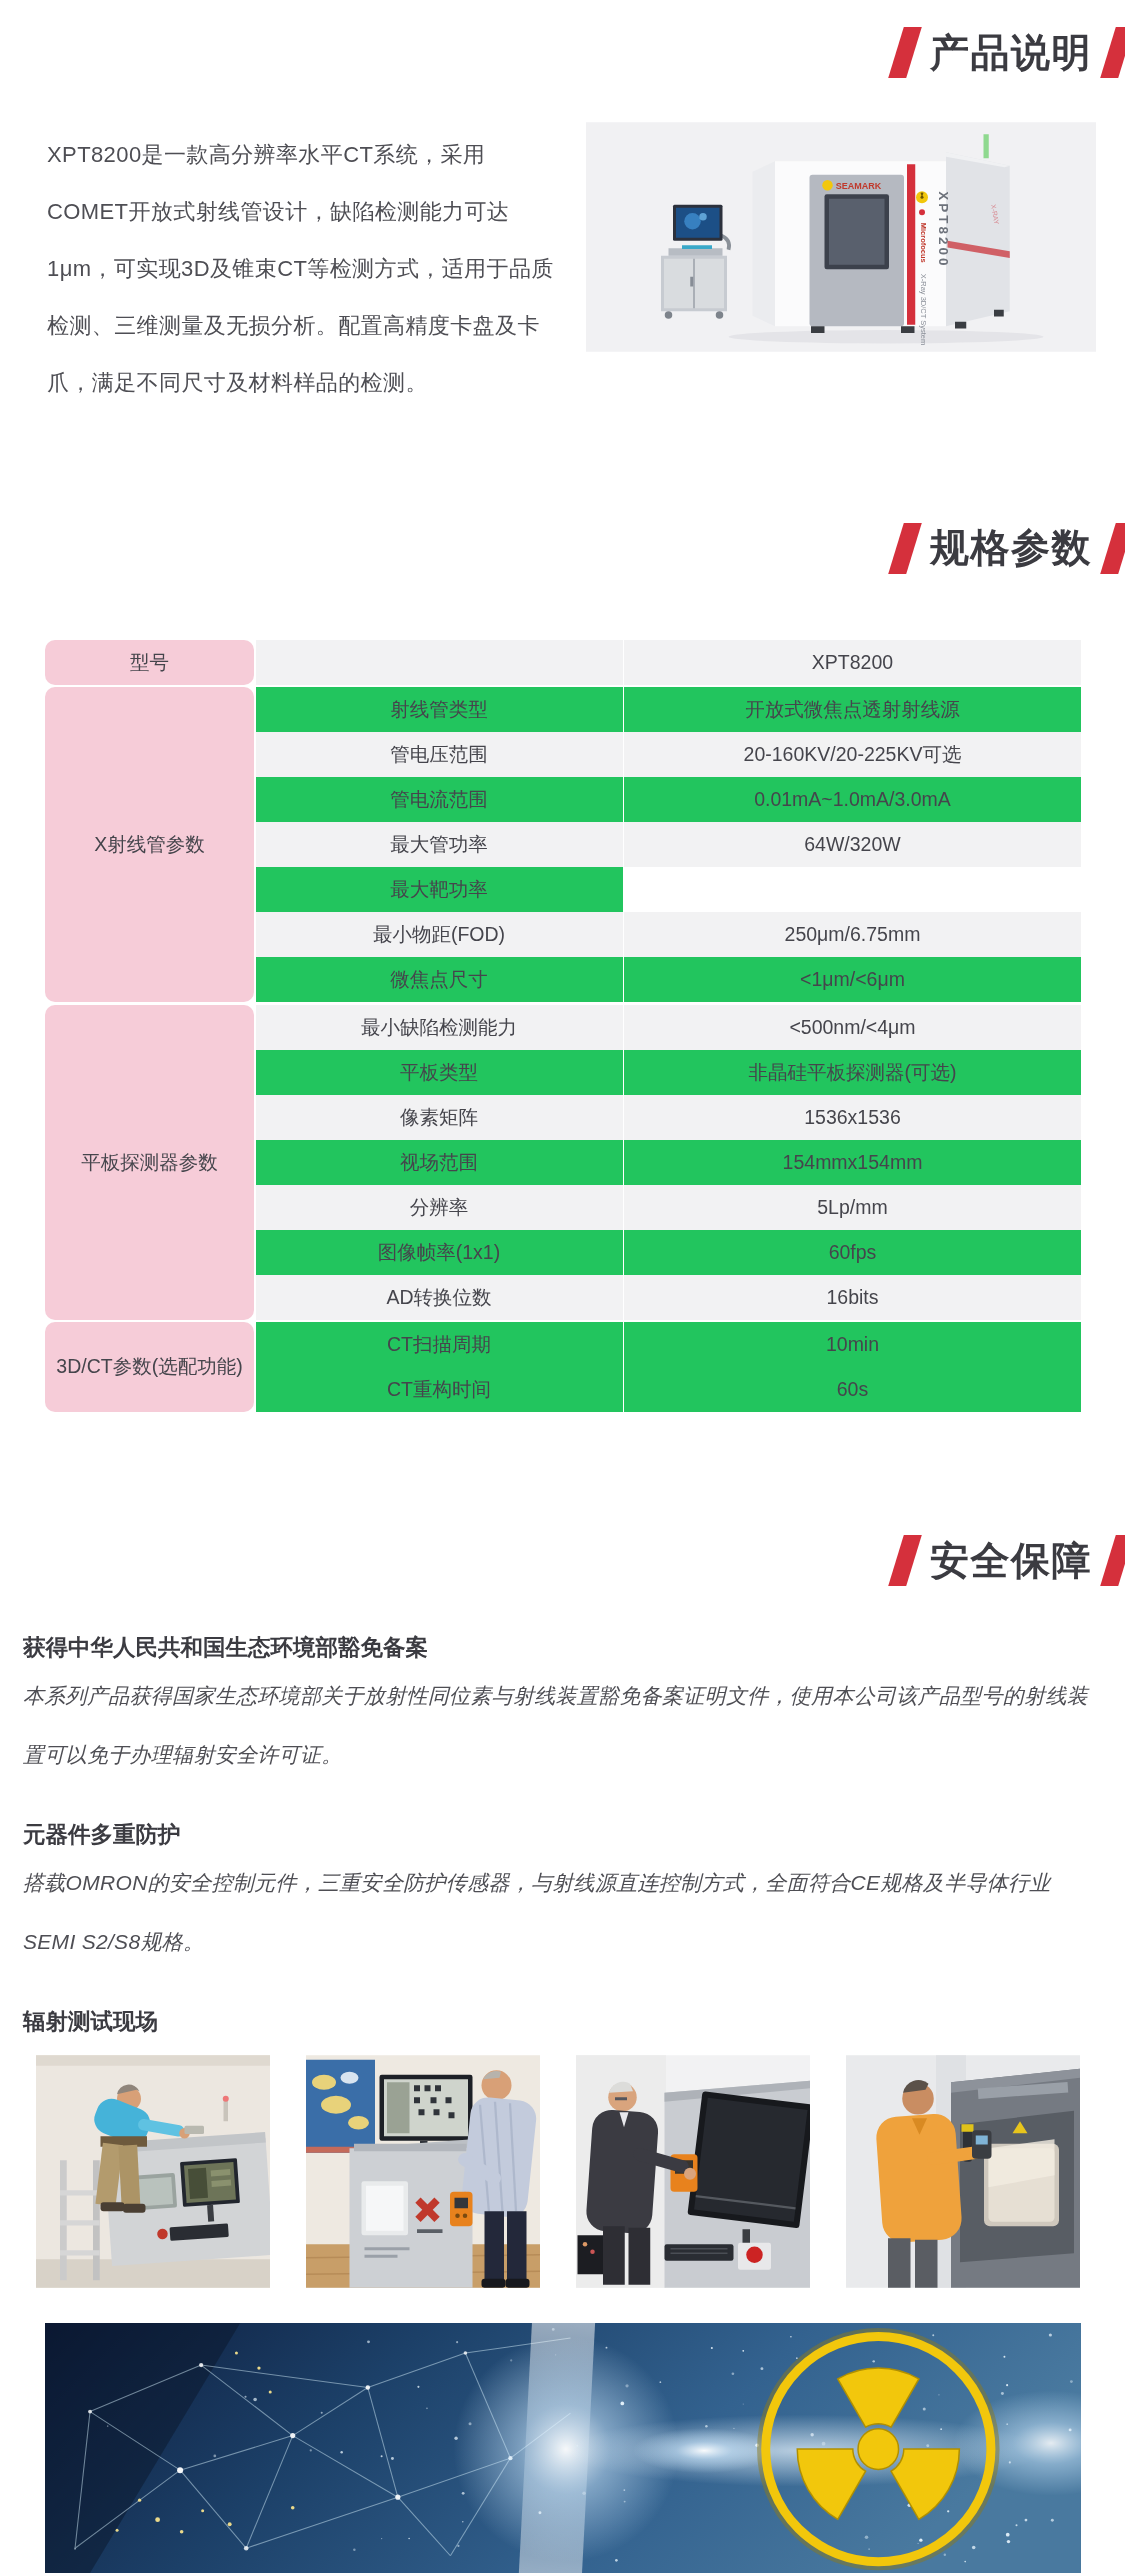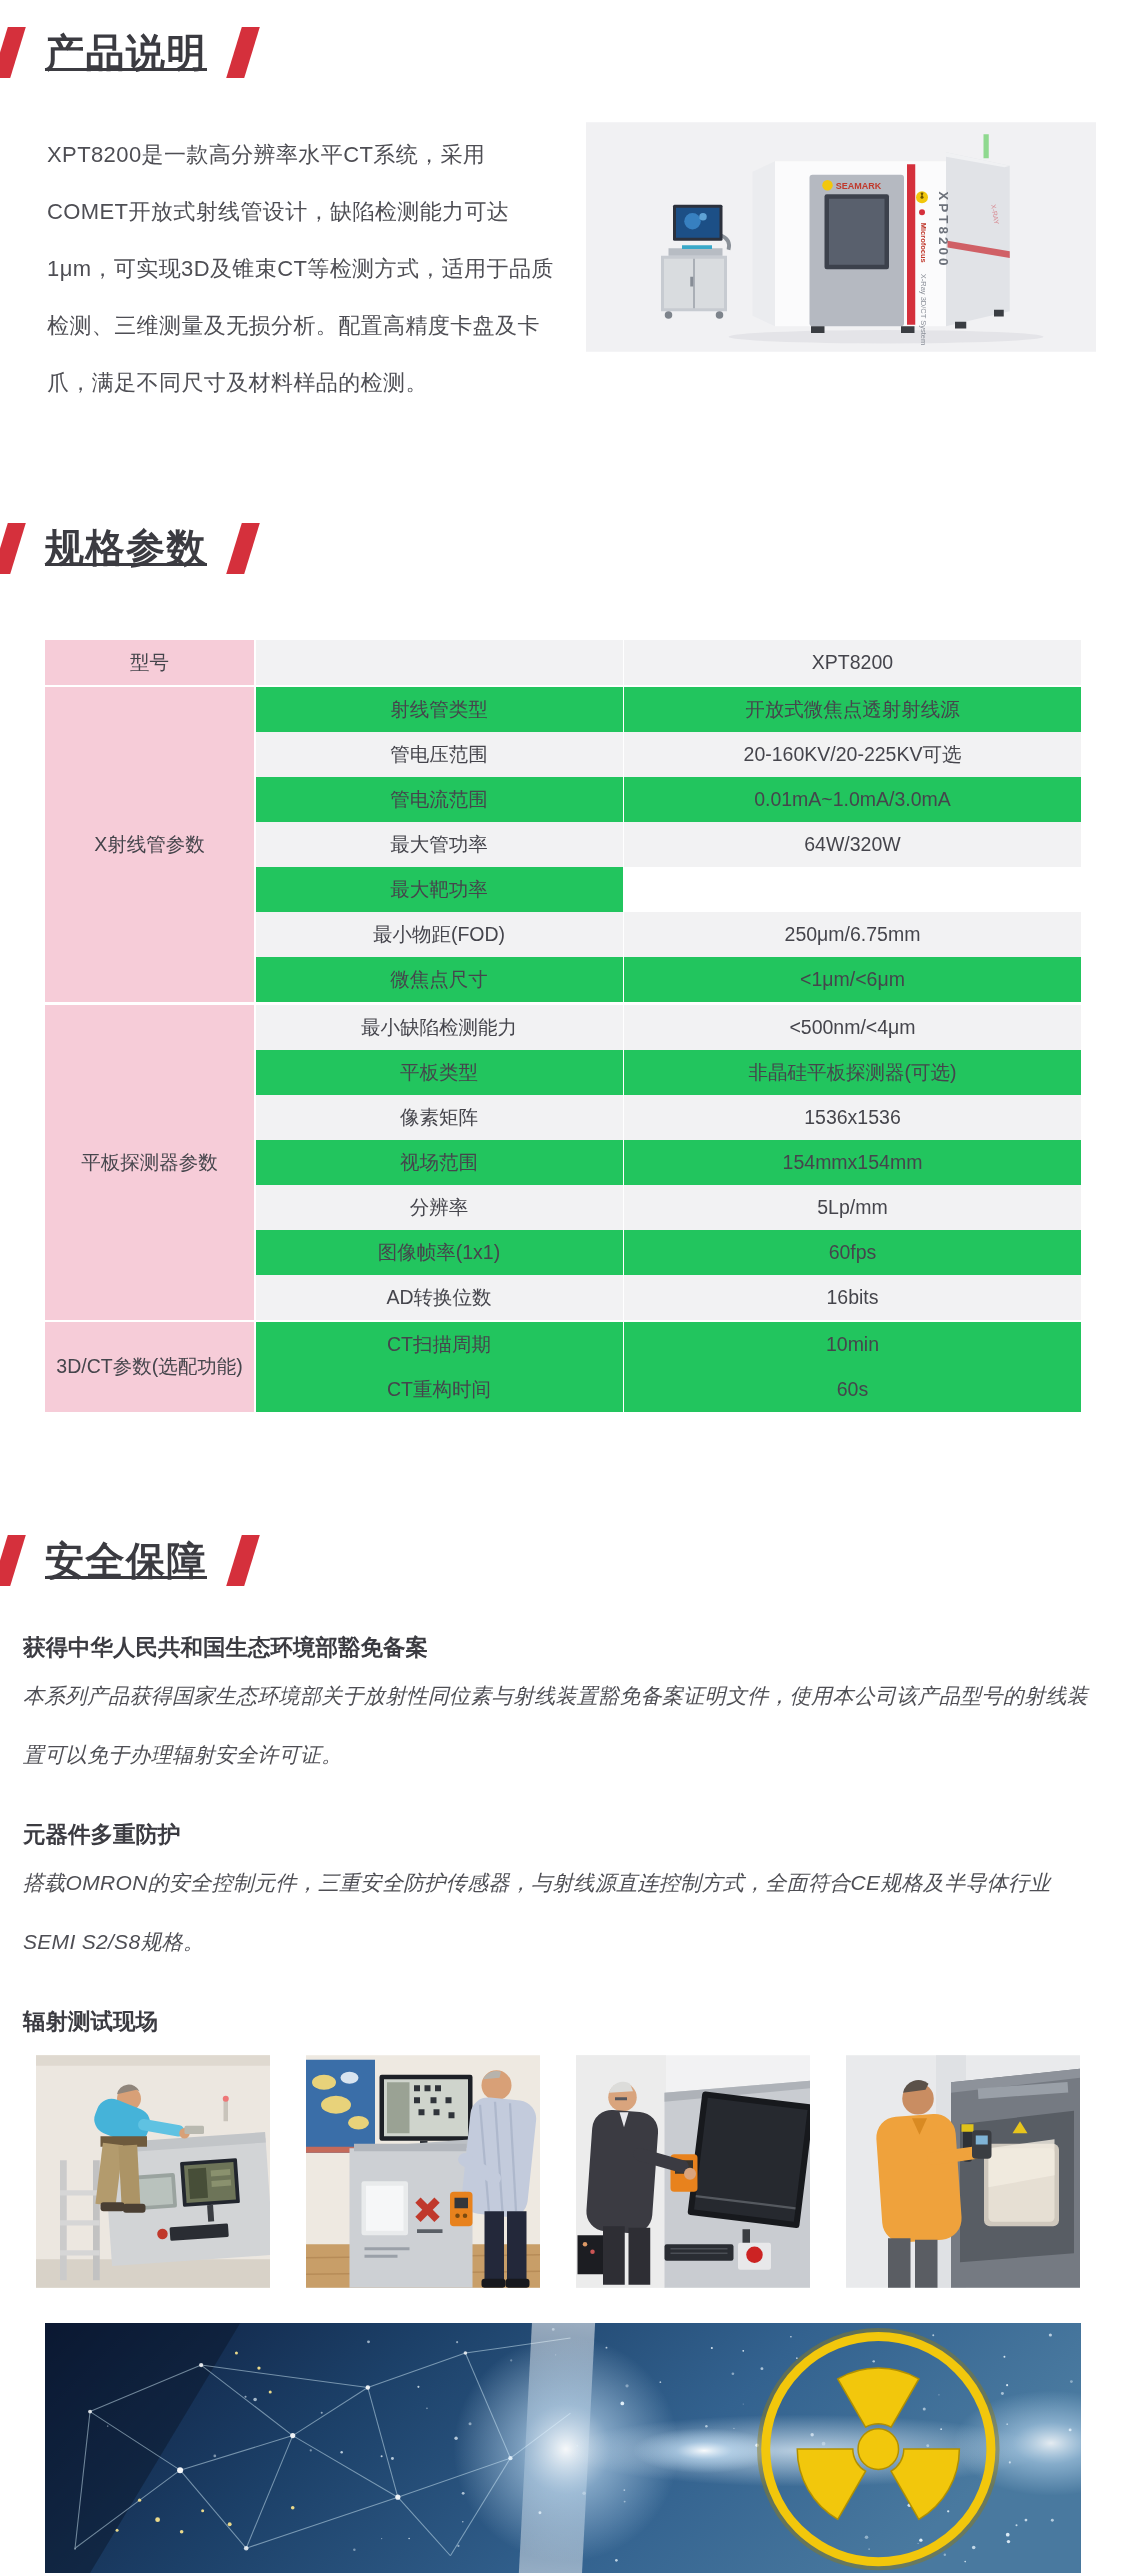--- a/index.html
+++ b/index.html
@@ -4,36 +4,36 @@
 <style>
   :root{
     --red:#d5303c; --pink:#f6ccd8; --rowgray:#f2f2f3;
     --ink:#3b3b41; --body:#4e4e54;
   }
   *{box-sizing:border-box;}
   html,body{margin:0;padding:0;background:#fff;}
   body{width:1126px;font-family:"Liberation Sans","DejaVu Sans",sans-serif;color:var(--ink);}
 
   
-  .sec-head{display:flex;justify-content:flex-start;align-items:center;gap:27px;text-decoration:underline;}
+  .sec-head{display:flex;justify-content:flex-end;align-items:center;gap:16px;}
   .sec-head .slash{width:18px;height:51px;background:var(--red);transform:skewX(-17deg);}
   .sec-title{font-size:39px;font-weight:bold;color:var(--ink);letter-spacing:1.5px;}
   #head-product{padding-top:25.5px;}
   #head-specs{margin-top:110px;}
   #head-safety{margin-top:122px;}
 
   
   .product-row{display:flex;align-items:flex-start;margin:42px 30px 0 47px;}
   .prod-desc{width:507px;font-size:22px;line-height:57px;color:var(--body);letter-spacing:0.4px;margin-top:4.5px;}
   .prod-img{margin-left:auto;width:510px;height:230px;display:block;}
 
   
   .spec-table{margin:65px 45px 0;display:flex;flex-direction:column;gap:2.3px;font-size:19.5px;color:#45454c;}
   .tg{display:flex;gap:1.5px;}
-  .cat{width:209px;background:var(--pink);display:flex;align-items:center;justify-content:center;text-align:center;padding:0 4.5px;}
+  .cat{width:209px;background:var(--pink);display:flex;align-items:center;justify-content:center;text-align:center;padding:0 4.5px;border-radius:10px;}
   .rows{flex:1;display:flex;flex-direction:column;}
   .tr{display:flex;gap:1.5px;height:45px;}
   .td{display:flex;align-items:center;justify-content:center;text-align:center;background:#22c55e;}
   .td.name{width:367px;}
   .td.val{flex:1;}
   .tr.shaded .td{background:var(--rowgray);}
 
   
   .safety{margin:44px 23px 0;}
   .sblock h3{font-size:22.5px;font-weight:bold;color:var(--ink);margin:35px 0 0;}

